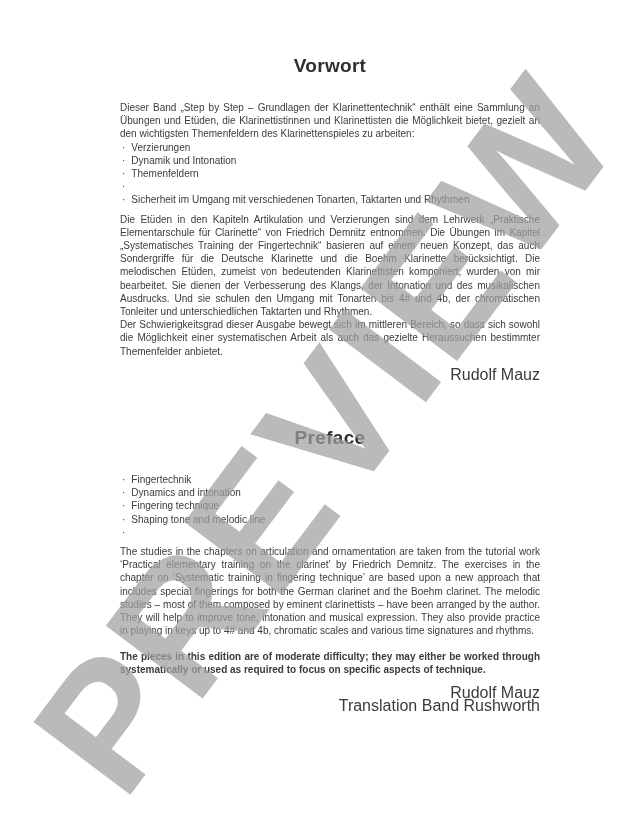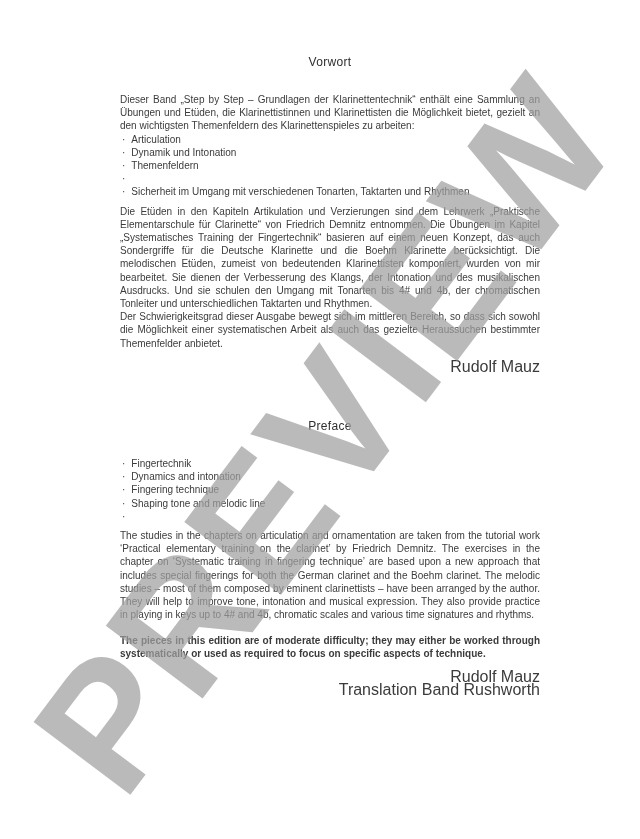--- a/index.html
+++ b/index.html
@@ -17,22 +17,22 @@
     height: 839px;
     background: #ffffff;
   }
   .content {
     position: absolute;
     top: 55px;
     left: 120px;
     width: 420px;
   }
   .section-title {
-    font-size: 12px;
-    font-weight: normal;
+    font-size: 19px;
+    font-weight: bold;
     color: #2f2f2f;
     text-align: center;
     letter-spacing: 0.3px;
     margin-bottom: 24px;
   }
   .body-text {
     font-size: 10px;
     line-height: 13.2px;
     text-align: justify;
     color: #3b3b3b;
@@ -79,21 +79,21 @@
 <div class="page">
   <div class="content">
 
     <section>
       <h1 class="section-title">Vorwort</h1>
       <div class="body-text">
         <p class="para">Dieser Band „Step by Step – Grundlagen der Klarinettentechnik“ enthält eine Sammlung an Übungen und Etüden, die Klarinettistinnen und Klarinettisten die Möglichkeit bietet, gezielt an den wichtigsten Themenfeldern des Klarinettenspieles zu arbeiten:</p>
         <ul class="bullet-list">
           <li>
               <span class="dot">·</span>
-              <span>Articulation</span>
+              <span>Verzierungen</span>
             </li>
           <li>
               <span class="dot">·</span>
               <span>Dynamik und Intonation</span>
             </li>
           <li>
               <span class="dot">·</span>
               <span>Themenfeldern</span>
             </li>
           <li>

